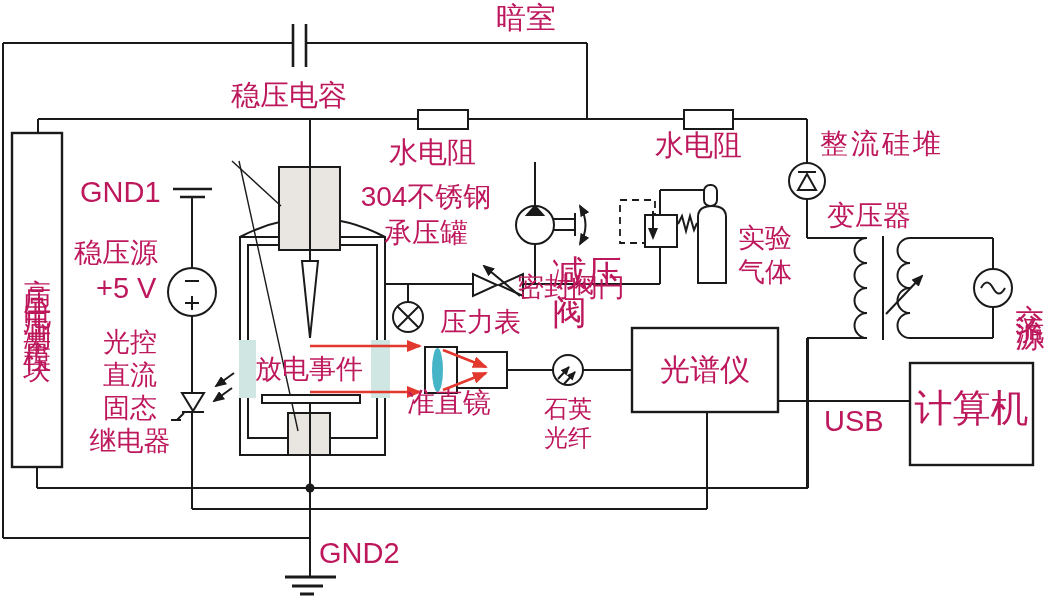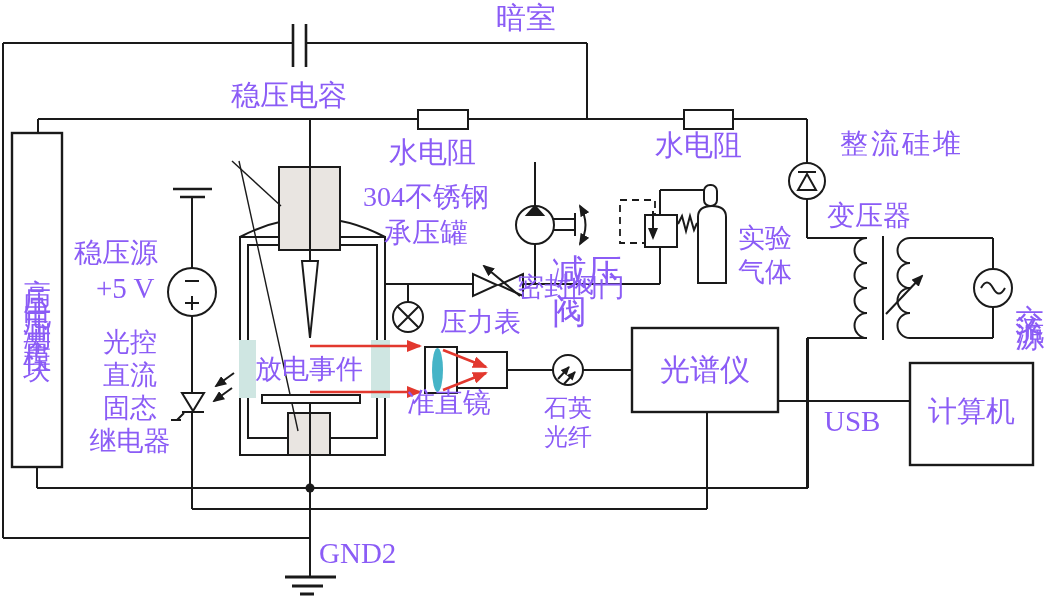--- a/index.html
+++ b/index.html
@@ -3,21 +3,21 @@
 <meta charset="utf-8">
 <style>
   html,body{margin:0;padding:0;background:#fff;}
   #stage{
     position:relative;width:1051px;height:598px;background:#fff;overflow:hidden;
     font-family:"Liberation Serif","DejaVu Serif",serif;color:#1a1a1a;
   }
   #stage svg{position:absolute;left:0;top:0;}
   .lbl{
     position:absolute;white-space:pre-line;line-height:1.12;
-    font-family:Liberation Serif, serif;color:#8b5cf6;
+    font-family:Liberation Sans, sans-serif;color:#be185d;
   }
   .center{text-align:center;}
   .vert{
     writing-mode:vertical-rl;text-orientation:upright;
     display:flex;align-items:center;justify-content:center;
   }
   
   .l-darkroom{left:496px;top:1px;width:72px;font-size:30px;}
   .l-cap{left:231px;top:79px;width:134px;font-size:29px;}
   .l-ptfe{left:125px;top:128px;width:168px;font-size:29px;}
@@ -31,25 +31,25 @@
   .l-tank{left:348px;top:179px;width:156px;font-size:28px;line-height:36px;text-align:center;}
   .l-pump{left:536px;top:161px;width:104px;font-size:27px;}
   .l-rvalve{left:552px;top:253px;width:102px;font-size:35px;}
   .l-svalve{left:517px;top:272px;width:140px;font-size:27px;}
   .l-gauge{left:425px;top:307px;width:96px;font-size:27px;text-align:right;}
   .l-disch{left:255px;top:354px;width:120px;font-size:27px;}
   .l-coll{left:407px;top:387px;width:106px;font-size:28px;}
   .l-fiber{left:531px;top:394px;width:74px;font-size:24px;line-height:29px;}
   .l-spec{left:636px;top:353px;width:138px;font-size:30px;}
   .l-gas{left:728px;top:221px;width:74px;font-size:27px;line-height:34px;}
-  .l-rect{left:820px;top:128px;width:140px;font-size:28px;letter-spacing:3px;margin-left:20px;}
+  .l-rect{left:820px;top:128px;width:140px;font-size:28px;letter-spacing:3px;}
   .l-xfmr{left:827px;top:200px;width:106px;font-size:28px;}
   .l-ac{left:1011px;top:232px;width:38px;height:126px;font-size:29px;letter-spacing:10px;}
   .l-usb{left:824px;top:405px;width:74px;font-size:29px;}
-  .l-comp{left:914px;top:395px;width:115px;font-size:29px;}
+  .l-comp{left:914px;top:387px;width:115px;font-size:38px;}
   .l-gnd2{left:319px;top:537px;width:100px;font-size:29px;}
 </style>
 </head>
 <body>
 
 <div id="stage">
 
   <svg width="1051" height="598" viewBox="0 0 1051 598">
     <defs>
       <marker id="ab" markerUnits="userSpaceOnUse" markerWidth="12" markerHeight="10" viewBox="0 0 12 10" refX="10" refY="5" orient="auto-start-reverse">
@@ -202,20 +202,21 @@
 
     <g stroke="#1a1a1a" stroke-width="2.4" fill="#fff">
       <rect x="12" y="133" width="50" height="334"></rect>
       <rect x="632" y="328" width="146" height="84"></rect>
       <rect x="910" y="363" width="123" height="102"></rect>
     </g>
   </svg>
 
   <div class="lbl l-darkroom">暗室</div>
   <div class="lbl l-cap">稳压电容</div>
+  <div class="lbl l-gnd1">GND1</div>
   <div class="lbl l-regsrc">稳压源</div>
   <div class="lbl l-p5v">+5 V</div>
   <div class="lbl l-hvmod vert">高压电压测量模块</div>
   <div class="lbl l-ssr center">光控
 直流
 固态
 继电器</div>
   <div class="lbl l-wr1">水电阻</div>
   <div class="lbl l-wr2">水电阻</div>
   <div class="lbl l-tank center">304不锈钢

